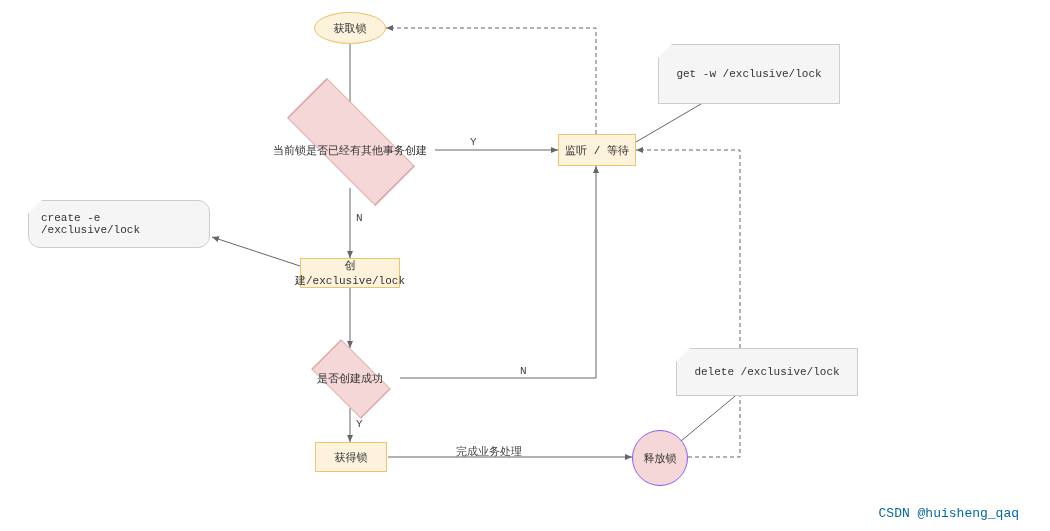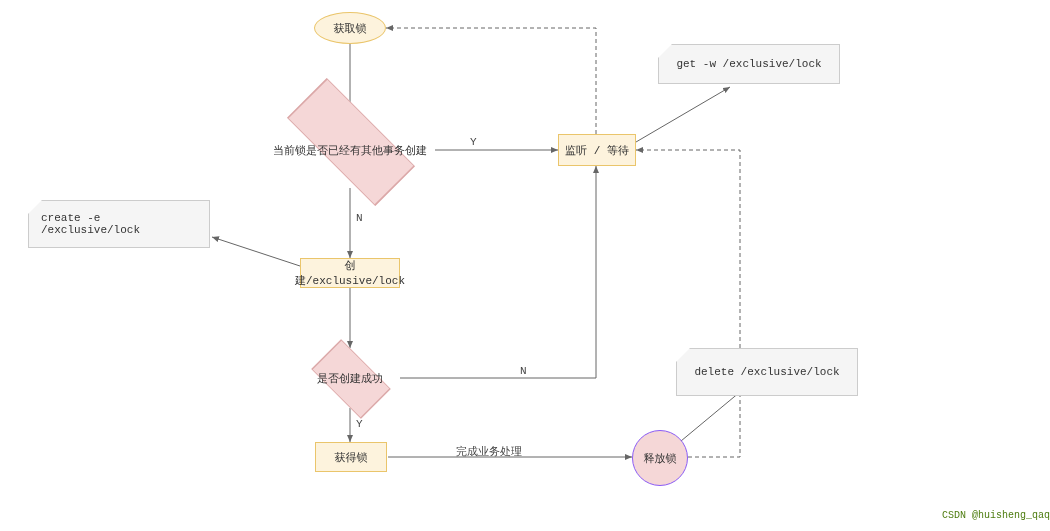--- a/index.html
+++ b/index.html
@@ -2,21 +2,21 @@
 <html><head>
 <meta charset="utf-8">
 <style>
   body{margin:0;font-family:Arial,sans-serif;font-size:11px;color:#333;background:#fff;}
   .stage{position:relative;width:1050px;height:531px;font-family:Liberation Mono, monospace;}
   .node{position:absolute;display:flex;align-items:center;justify-content:center;text-align:center;box-sizing:border-box;}
   .ellipse{border:1px solid #eac56b;background:#fdf3dd;border-radius:50%;}
   .rect{border:1px solid #eac56b;background:#fdf3dd;border-radius:0;}
   .circle{border:1px solid #8b5cf6;background:#f5d7d7;border-radius:50%;}
   .label{position:absolute;font-size:11px;color:#444;}
-  .watermark{position:absolute;right:0;bottom:10px;color:#4d7c0f;font-size:10px;}
+  .watermark{position:absolute;right:31px;bottom:10px;color:#0369a1;font-size:13px;}
   .diamond-wrap{position:absolute;}
   .diamond-shape{position:absolute;inset:0;transform:rotate(45deg);background:#f5d7d7;border:1px solid #dba8a8;}
   .diamond-text{position:absolute;inset:0;display:flex;align-items:center;justify-content:center;}
   .note{position:absolute;background:#f5f5f5;border:1px solid #ccc;clip-path:polygon(0 14px,14px 0,100% 0,100% 100%,0 100%);display:flex;align-items:center;justify-content:center;padding:0 12px;box-sizing:border-box;}
   svg.wires{position:absolute;inset:0;width:100%;height:100%;}
 </style>
 </head>
 <body>
 
 <div class="stage">
@@ -80,24 +80,24 @@
   </div>
 
   <div class="node rect" style="left:315px;top:442px;width:72px;height:30px;">
     <span>获得锁</span>
   </div>
 
   <div class="node circle" style="left:632px;top:430px;width:56px;height:56px;">
     <span>释放锁</span>
   </div>
 
-  <div class="note" style="left:28px;top:200px;width:182px;height:48px;">
+  <div class="note" style="left:28px;top:200px;width:182px;height:48px;border-radius:12px;">
     <span>create  -e  /exclusive/lock</span>
   </div>
-  <div class="note" style="left:658px;top:44px;width:182px;height:40px;">
+  <div class="note" style="left:658px;top:44px;width:182px;height:60px;">
     <span>get  -w  /exclusive/lock</span>
   </div>
   <div class="note" style="left:676px;top:340px;width:182px;height:48px;margin-top:8px;">
     <span>delete   /exclusive/lock</span>
   </div>
 
   <div class="label" style="left:470px;top:136px;">Y</div>
   <div class="label" style="left:356px;top:212px;">N</div>
   <div class="label" style="left:520px;top:365px;">N</div>
   <div class="label" style="left:356px;top:418px;">Y</div>

